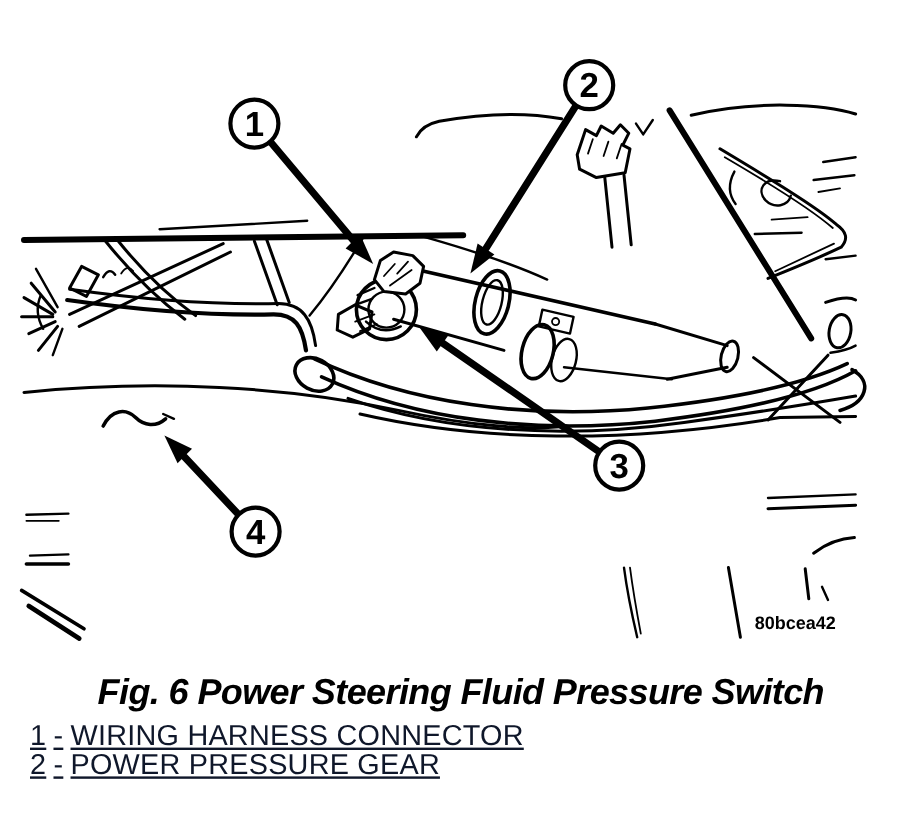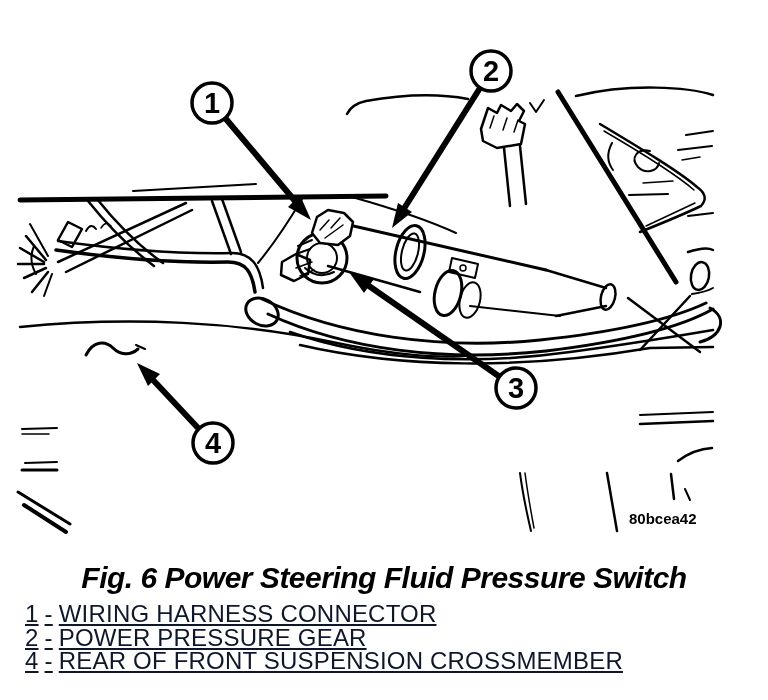--- a/index.html
+++ b/index.html
@@ -190,18 +190,15 @@
 
   <div class="caption">Fig. 6 Power Steering Fluid Pressure Switch</div>
 
   <div class="legend">
     <div class="legend-row">
       <span>1</span><span class="legend-sep">-</span><span>WIRING HARNESS CONNECTOR</span>
     </div>
     <div class="legend-row">
       <span>2</span><span class="legend-sep">-</span><span>POWER PRESSURE GEAR</span>
     </div>
-    <div class="legend-row">
-      <span>4</span><span class="legend-sep">-</span><span>REAR OF FRONT SUSPENSION CROSSMEMBER</span>
-    </div>
   </div>
 
 </div>
 
 </body></html>

